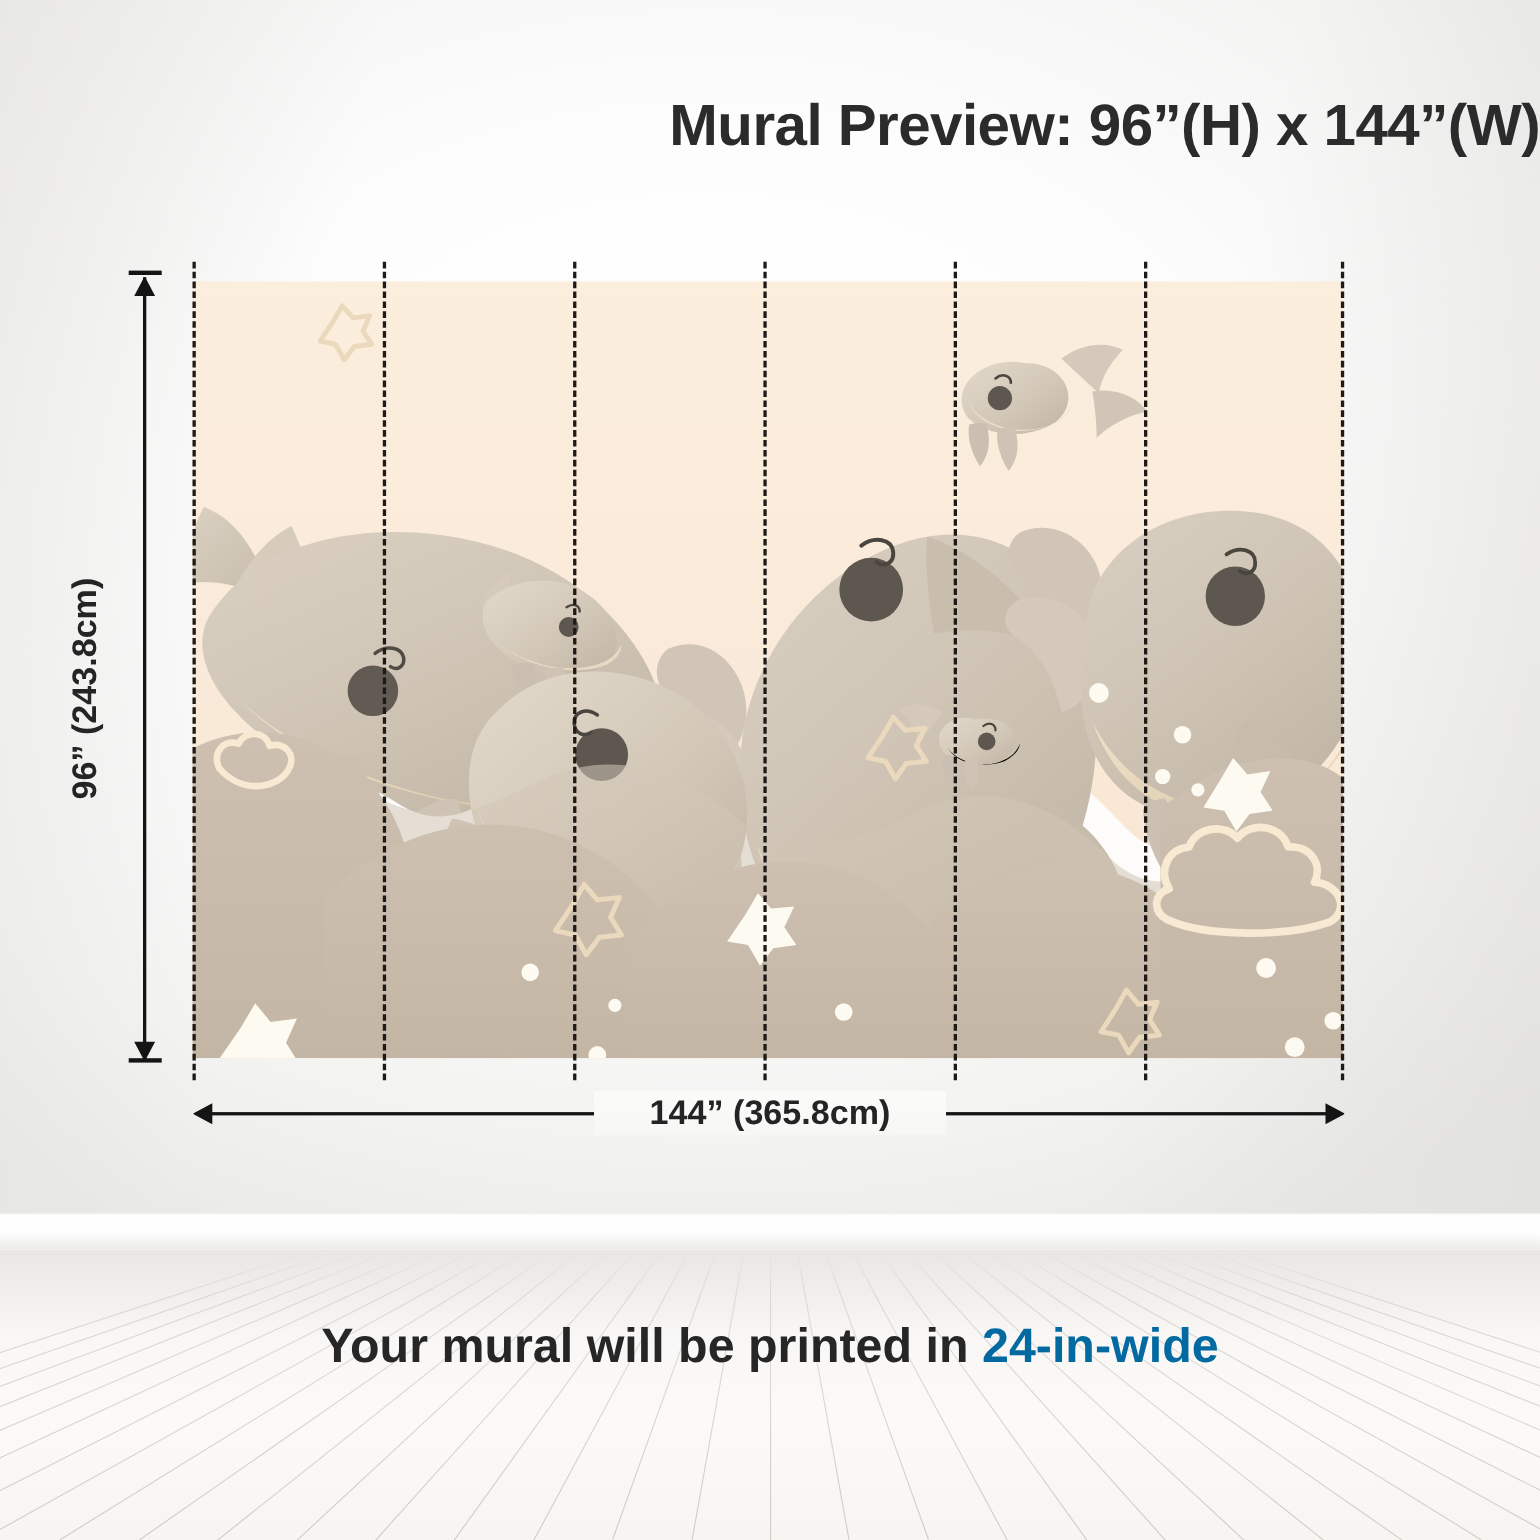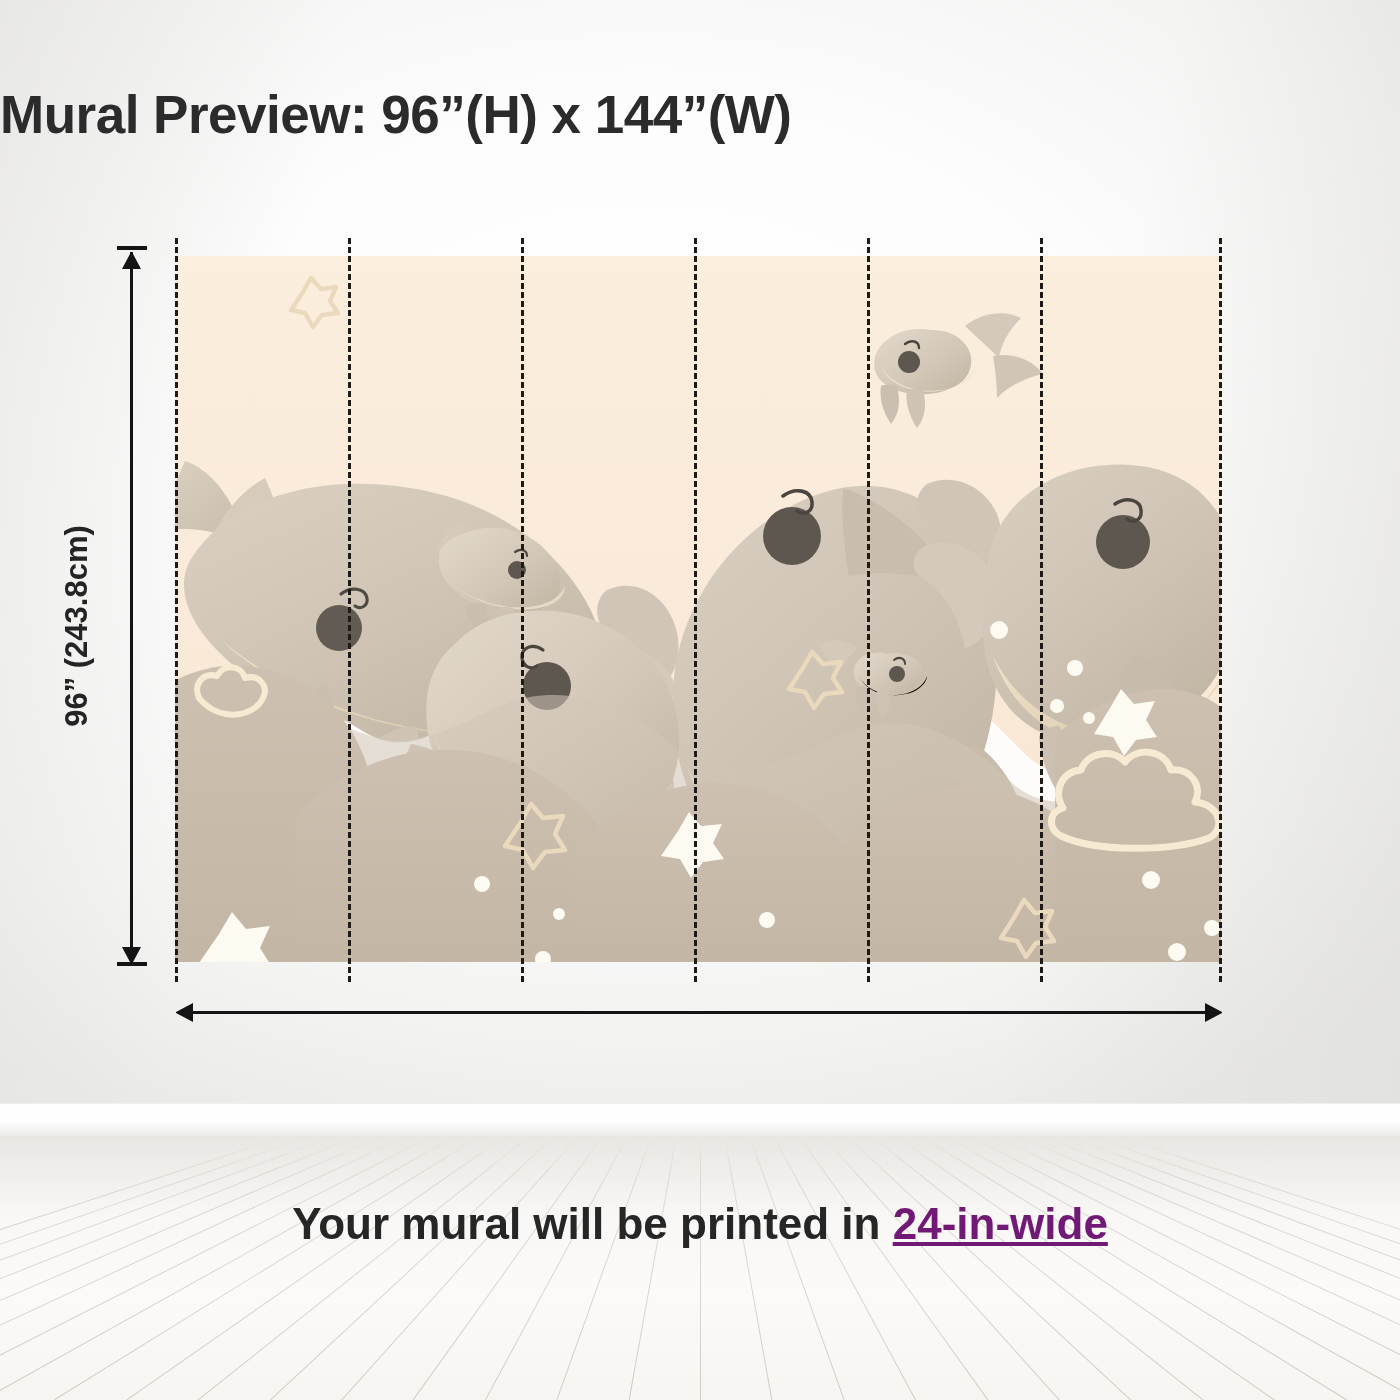--- a/index.html
+++ b/index.html
@@ -40,21 +40,21 @@
     transform-origin:top center;
   }
   .floor-shade {
     position:absolute; inset:0;
     background:linear-gradient(180deg, rgba(205,202,195,.30) 0%, rgba(255,255,255,0) 30%);
   }
 
   
   .title {
     position:absolute; left:0; top:84px; width:1400px;
-    text-align:left;
+    text-align:right;
     font-size:53px; font-weight:700; letter-spacing:-.5px;
     color:#2b2b2b;
   }
 
   
   .panel-labels { position:absolute; left:175px; top:214px; width:1046px; height:38px; }
   .panel-label {
     position:absolute; top:0; width:173px; text-align:center;
     font-size:25px; font-weight:700; color:#2c2c2c;
   }
@@ -110,21 +110,21 @@
     padding:2px 0;
   }
 
   
   .caption {
     position:absolute; left:130px; top:1196px; width:1140px;
     text-align:center;
     font-size:44px; font-weight:700; line-height:1.28;
     color:#262626;
   }
-  .caption .accent { color:#701a75;text-decoration:underline; }
+  .caption .accent { color:#0369a1; }
 </style>
 </head>
 <body>
 
 <div id="room">
 
   <div class="wall"></div>
   <div class="wall-vignette"></div>
 
   <div class="title">Mural Preview: 96”(H) x 144”(W)</div>
@@ -358,20 +358,21 @@
   <div class="dim-v-cap top"></div>
   <div class="dim-v-head-top"></div>
   <div class="dim-v"></div>
   <div class="dim-v-head-bot"></div>
   <div class="dim-v-cap bot"></div>
   <div class="dim-v-label">96” (243.8cm)</div>
 
   <div class="dim-h-head-l"></div>
   <div class="dim-h"></div>
   <div class="dim-h-head-r"></div>
+  <div class="dim-h-label">144” (365.8cm)</div>
 
   <div class="baseboard"></div>
   <div class="floor">
     <div class="floor-planks" id="floor-planks">
         <div class="plank-line" style="left: 285.2px; transform: rotate(71.8473deg); height: 847.374px;"></div>
         <div class="plank-line" style="left: 309.6px; transform: rotate(70.7937deg); height: 802.503px;"></div>
         <div class="plank-line" style="left: 334px; transform: rotate(69.6157deg); height: 757.934px;"></div>
         <div class="plank-line" style="left: 358.4px; transform: rotate(68.2912deg); height: 713.726px;"></div>
         <div class="plank-line" style="left: 382.8px; transform: rotate(66.7927deg); height: 669.95px;"></div>
         <div class="plank-line" style="left: 407.2px; transform: rotate(65.086deg); height: 626.696px;"></div>

